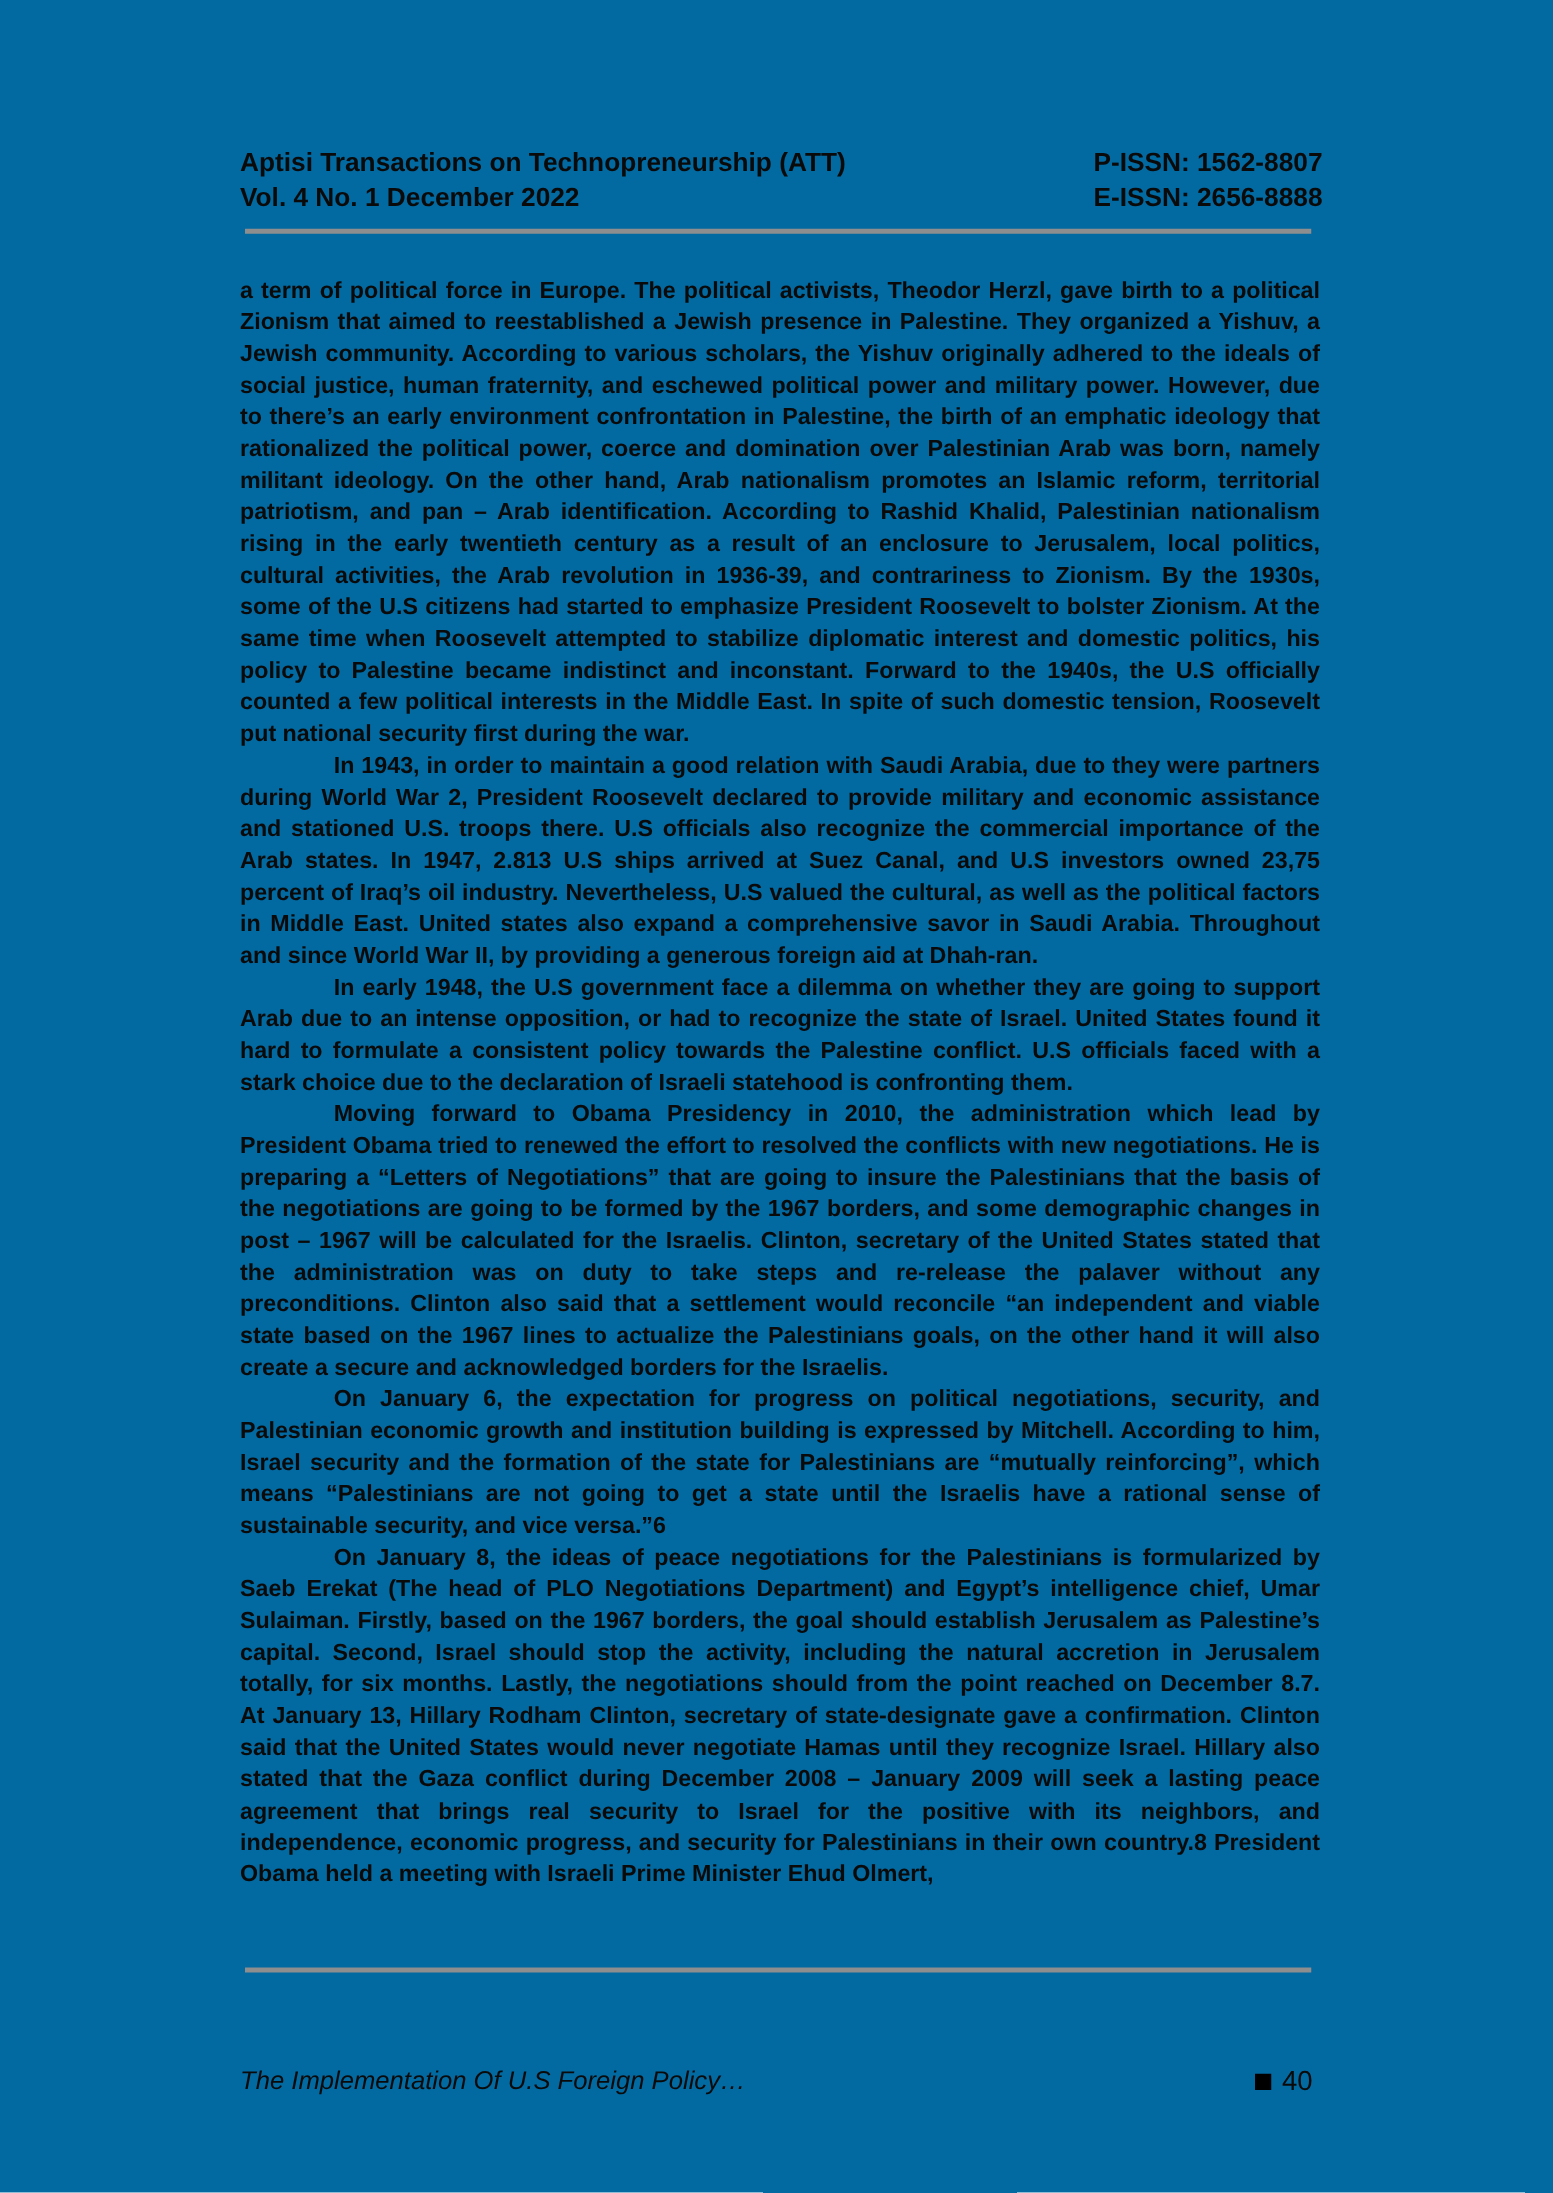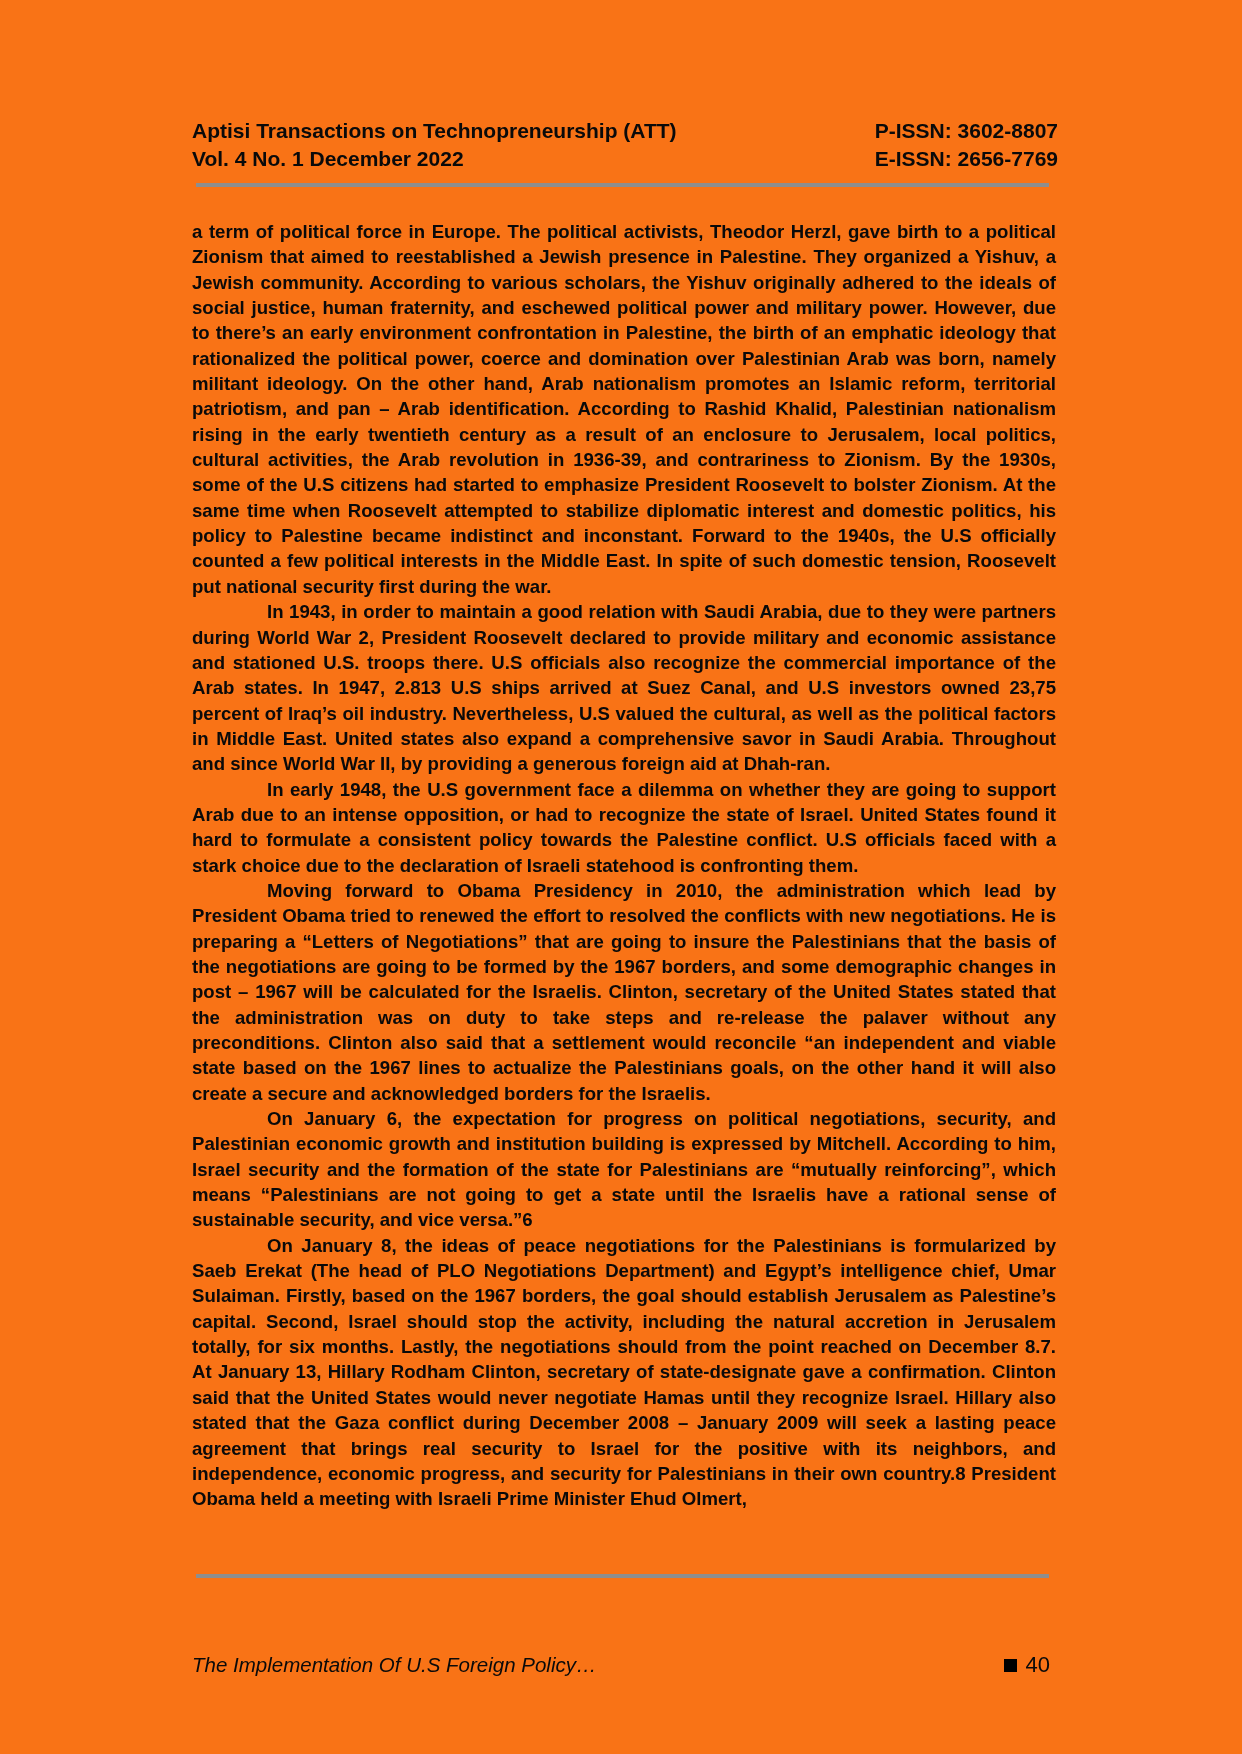--- a/index.html
+++ b/index.html
@@ -1,20 +1,20 @@
 <!DOCTYPE html>
 <html><head>
 <meta charset="utf-8">
 <style>
   html, body { margin: 0; padding: 0; background: #ffffff; }
   .page {
     position: relative;
     width: 1242px;
     height: 1754px;
-    background: #f97316;
+    background: #0369a1;
     overflow: hidden;
     font-family: "Liberation Sans", sans-serif;
     color: #0a0a0a;
   }
   .page-header {
     position: absolute;
     left: 192px;
     top: 117px;
     width: 866px;
     display: flex;
@@ -75,22 +75,22 @@
 <body>
 
 <div class="page">
 
   <header class="page-header">
     <div class="header-left">
       <div>Aptisi Transactions on Technopreneurship (ATT)</div>
       <div>Vol. 4 No. 1 December 2022</div>
     </div>
     <div class="header-right">
-      <div>P-ISSN: 3602-8807</div>
-      <div>E-ISSN: 2656-7769</div>
+      <div>P-ISSN: 1562-8807</div>
+      <div>E-ISSN: 2656-8888</div>
     </div>
   </header>
 
   <div class="rule header-rule"></div>
 
   <main class="content">
     <p class="para">a term of political force in Europe. The political activists, Theodor Herzl, gave birth to a political Zionism that aimed to reestablished a Jewish presence in Palestine. They organized a Yishuv, a Jewish community. According to various scholars, the Yishuv originally adhered to the ideals of social justice, human fraternity, and eschewed political power and military power. However, due to there’s an early environment confrontation in Palestine, the birth of an emphatic ideology that rationalized the political power, coerce and domination over Palestinian Arab was born, namely militant ideology. On the other hand, Arab nationalism promotes an Islamic reform, territorial patriotism, and pan – Arab identification. According to Rashid Khalid, Palestinian nationalism rising in the early twentieth century as a result of an enclosure to Jerusalem, local politics, cultural activities, the Arab revolution in 1936-39, and contrariness to Zionism. By the 1930s, some of the U.S citizens had started to emphasize President Roosevelt to bolster Zionism. At the same time when Roosevelt attempted to stabilize diplomatic interest and domestic politics, his policy to Palestine became indistinct and inconstant. Forward to the 1940s, the U.S officially counted a few political interests in the Middle East. In spite of such domestic tension, Roosevelt put national security first during the war.</p>
     <p class="para indent">In 1943, in order to maintain a good relation with Saudi Arabia, due to they were partners during World War 2, President Roosevelt declared to provide military and economic assistance and stationed U.S. troops there. U.S officials also recognize the commercial importance of the Arab states. In 1947, 2.813 U.S ships arrived at Suez Canal, and U.S investors owned 23,75 percent of Iraq’s oil industry. Nevertheless, U.S valued the cultural, as well as the political factors in Middle East. United states also expand a comprehensive savor in Saudi Arabia. Throughout and since World War II, by providing a generous foreign aid at Dhah-ran.</p>
     <p class="para indent">In early 1948, the U.S government face a dilemma on whether they are going to support Arab due to an intense opposition, or had to recognize the state of Israel. United States found it hard to formulate a consistent policy towards the Palestine conflict. U.S officials faced with a stark choice due to the declaration of Israeli statehood is confronting them.</p>
     <p class="para indent">Moving forward to Obama Presidency in 2010, the administration which lead by President Obama tried to renewed the effort to resolved the conflicts with new negotiations. He is preparing a “Letters of Negotiations” that are going to insure the Palestinians that the basis of the negotiations are going to be formed by the 1967 borders, and some demographic changes in post – 1967 will be calculated for the Israelis. Clinton, secretary of the United States stated that the administration was on duty to take steps and re-release the palaver without any preconditions. Clinton also said that a settlement would reconcile “an independent and viable state based on the 1967 lines to actualize the Palestinians goals, on the other hand it will also create a secure and acknowledged borders for the Israelis.</p>

